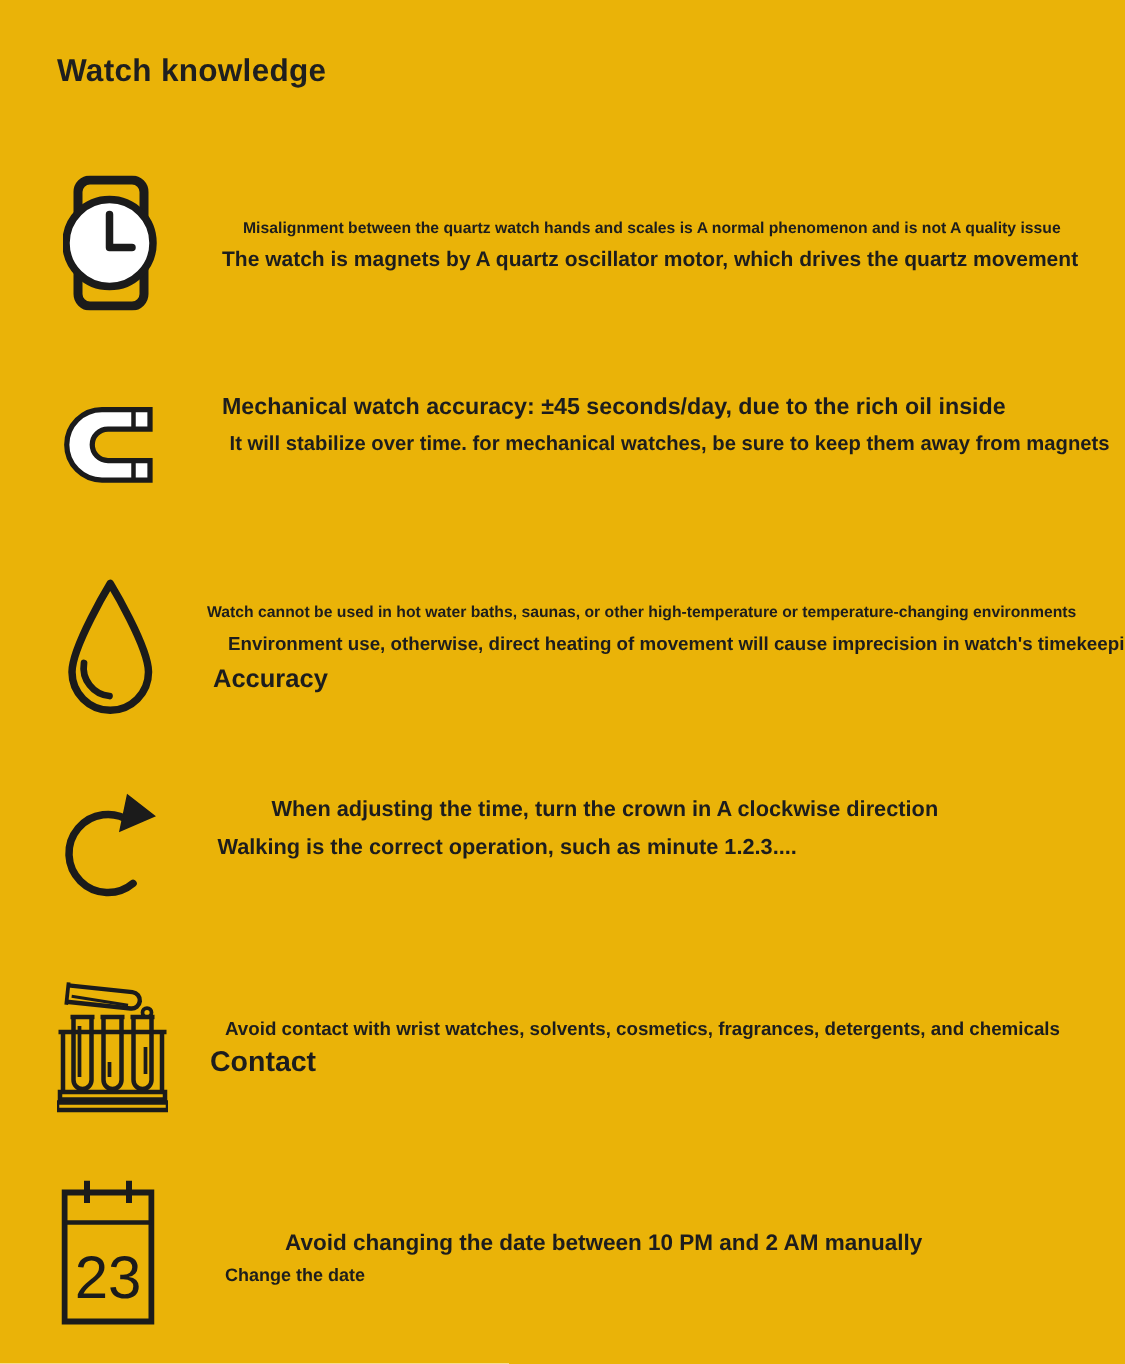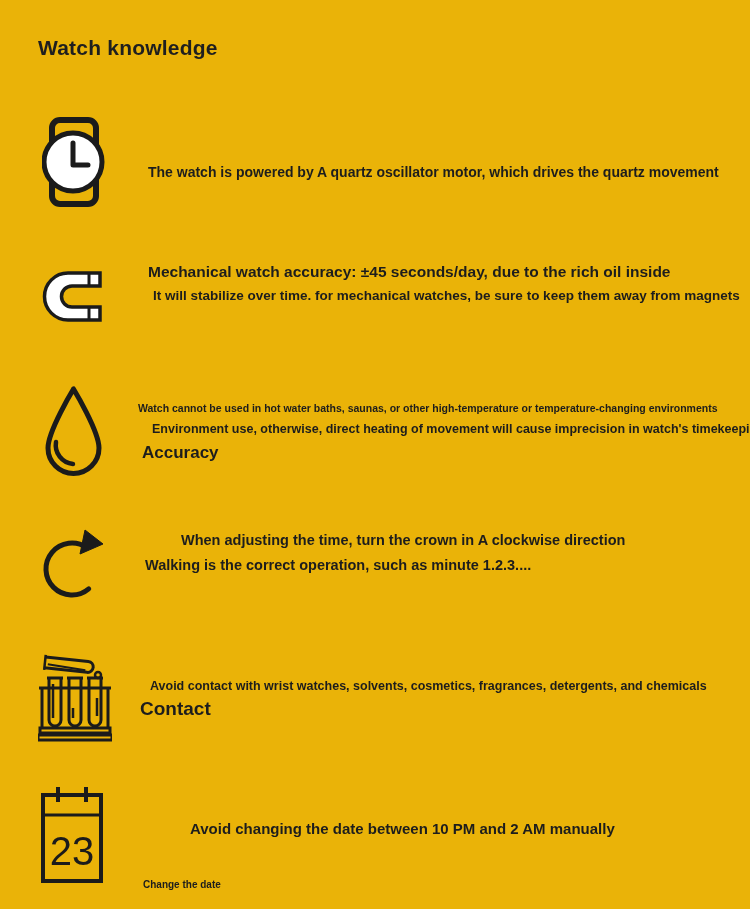--- a/index.html
+++ b/index.html
@@ -39,39 +39,40 @@
   .s4l3{left:148px;top:580px;font-size:14.5px;}
 
   
   .icon-tubes{left:38px;top:650px;}
   .s5l1{left:150px;top:679px;font-size:12.5px;}
   .s5l2{left:140px;top:698px;font-size:19px;}
 
   
   .icon-calendar{left:41px;top:787px;}
   .s6l1{left:190px;top:820px;font-size:15px;}
-  .s6l2{left:143px;top:843px;font-size:10px;margin-top:36px;}
+  .s6l2{left:150px;top:843px;font-size:12px;}
 
   .cal-day{font-family:"Liberation Sans",sans-serif;font-weight:400;}
 </style>
 </head>
 <body>
 
 <div id="canvas">
 
   <div class="title">Watch knowledge</div>
 
   <div class="icon icon-watch">
     <svg width="63" height="90" viewBox="0 0 63 90" fill="none" stroke="#1b1b1b">
       <rect x="10" y="3" width="44" height="84" rx="8" stroke-width="6"></rect>
       <circle cx="31" cy="45" r="29" fill="#ffffff" stroke-width="5"></circle>
       <path d="M31,26 V48 H46" stroke-width="5" stroke-linecap="round" stroke-linejoin="round"></path>
     </svg>
   </div>
-  <div class="ln s1l2">The watch is powered by A quartz oscillator motor, which drives the quartz movement</div>
+  <div class="ln s1l1">Misalignment between the quartz watch hands and scales is A normal phenomenon and is not A quality issue</div>
+  <div class="ln s1l2">The watch is magnets by A quartz oscillator motor, which drives the quartz movement</div>
 
   <div class="icon icon-magnet">
     <svg width="60" height="53" viewBox="0 0 60 53" stroke="#1b1b1b">
       <path d="M58,3 H26 A23.5,23.5 0 0 0 26,50 H58 V37 H30 A10.5,10.5 0 0 1 30,16 H58 Z" fill="#ffffff" stroke-width="3.5" stroke-linejoin="miter"></path>
       <line x1="47" y1="3" x2="47" y2="16" stroke-width="3"></line>
       <line x1="47" y1="37" x2="47" y2="50" stroke-width="3"></line>
     </svg>
   </div>
   <div class="ln s2l1">Mechanical watch accuracy: ±45 seconds/day, due to the rich oil inside</div>
   <div class="ln s2l2">It will stabilize over time. for mechanical watches, be sure to keep them away from magnets</div>

